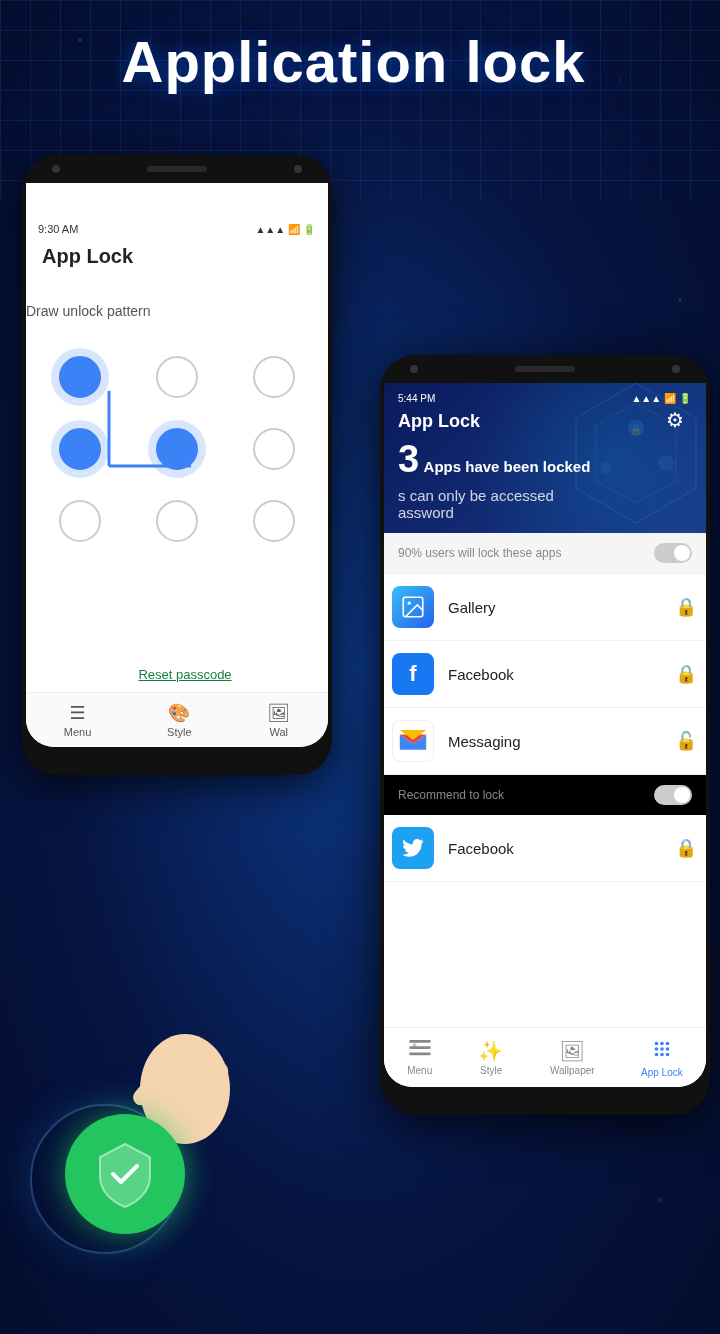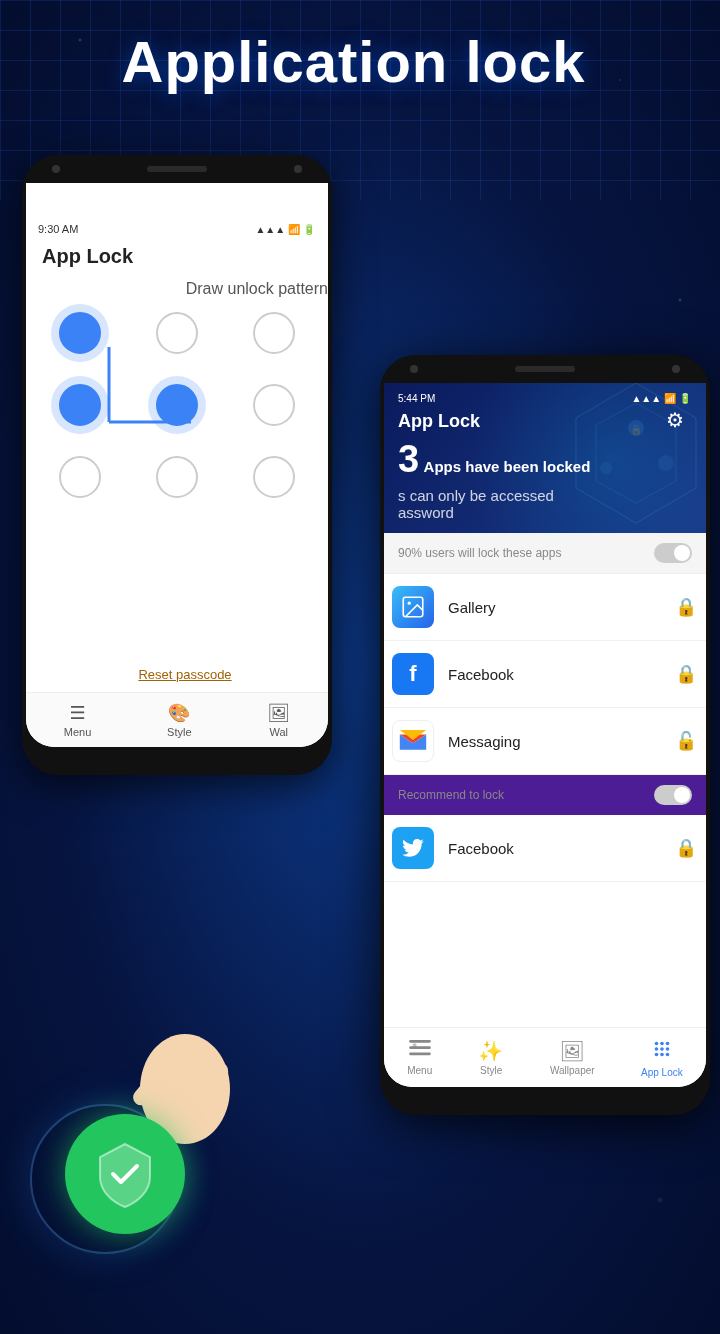--- a/index.html
+++ b/index.html
@@ -123,44 +123,44 @@
       color: #333;
       margin-top: 34px;
     }
     .p1-header {
       padding: 8px 16px;
       font-size: 20px;
       font-weight: bold;
       color: #222;
     }
     .p1-unlock-text {
-      text-align: right;
+      text-align: left;
       color: #555;
-      font-size: 16px;
-      margin: 4px 0;
+      font-size: 14px;
+      margin: 27px 0;
     }
     .p1-dot {
       width: 42px; height: 42px;
       border-radius: 50%;
       border: 2px solid #ccc;
       background: #fff;
       position: relative;
     }
     .p1-dot.active {
       background: #3b82f6;
       border-color: #3b82f6;
       box-shadow: 0 0 0 8px rgba(59,130,246,0.2);
     }
     .p1-reset {
       position: absolute;
       bottom: 65px;
       left: 0; right: 0;
       text-align: center;
       font-size: 13px;
-      color: #a16207;
+      color: #15803d;
       text-decoration: underline;
       padding-left: 16px;
     }
     
     .p1-bottom-nav {
       position: absolute;
       bottom: 0; left: 0; right: 0;
       height: 55px;
       border-top: 1px solid #eee;
       display: flex;
@@ -329,21 +329,21 @@
       color: #3b82f6;
       font-size: 18px;
     }
     .lock-icon-gray {
       color: #ccc;
       font-size: 18px;
     }
 
     
     .recommend-row {
-      background: #4c1d95;
+      background: #000000;
       padding: 10px 14px;
       display: flex;
       justify-content: space-between;
       align-items: center;
       font-size: 12px;
       color: #888;
     }
 
     
     .p2-bottom-nav {

